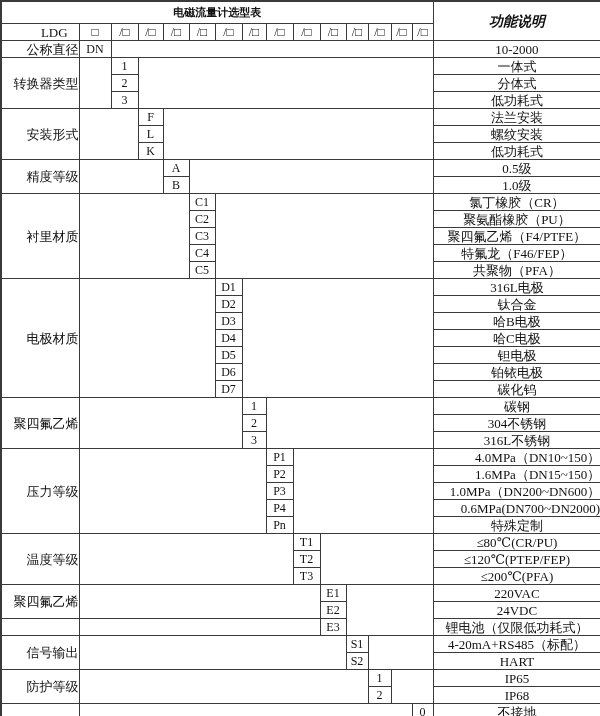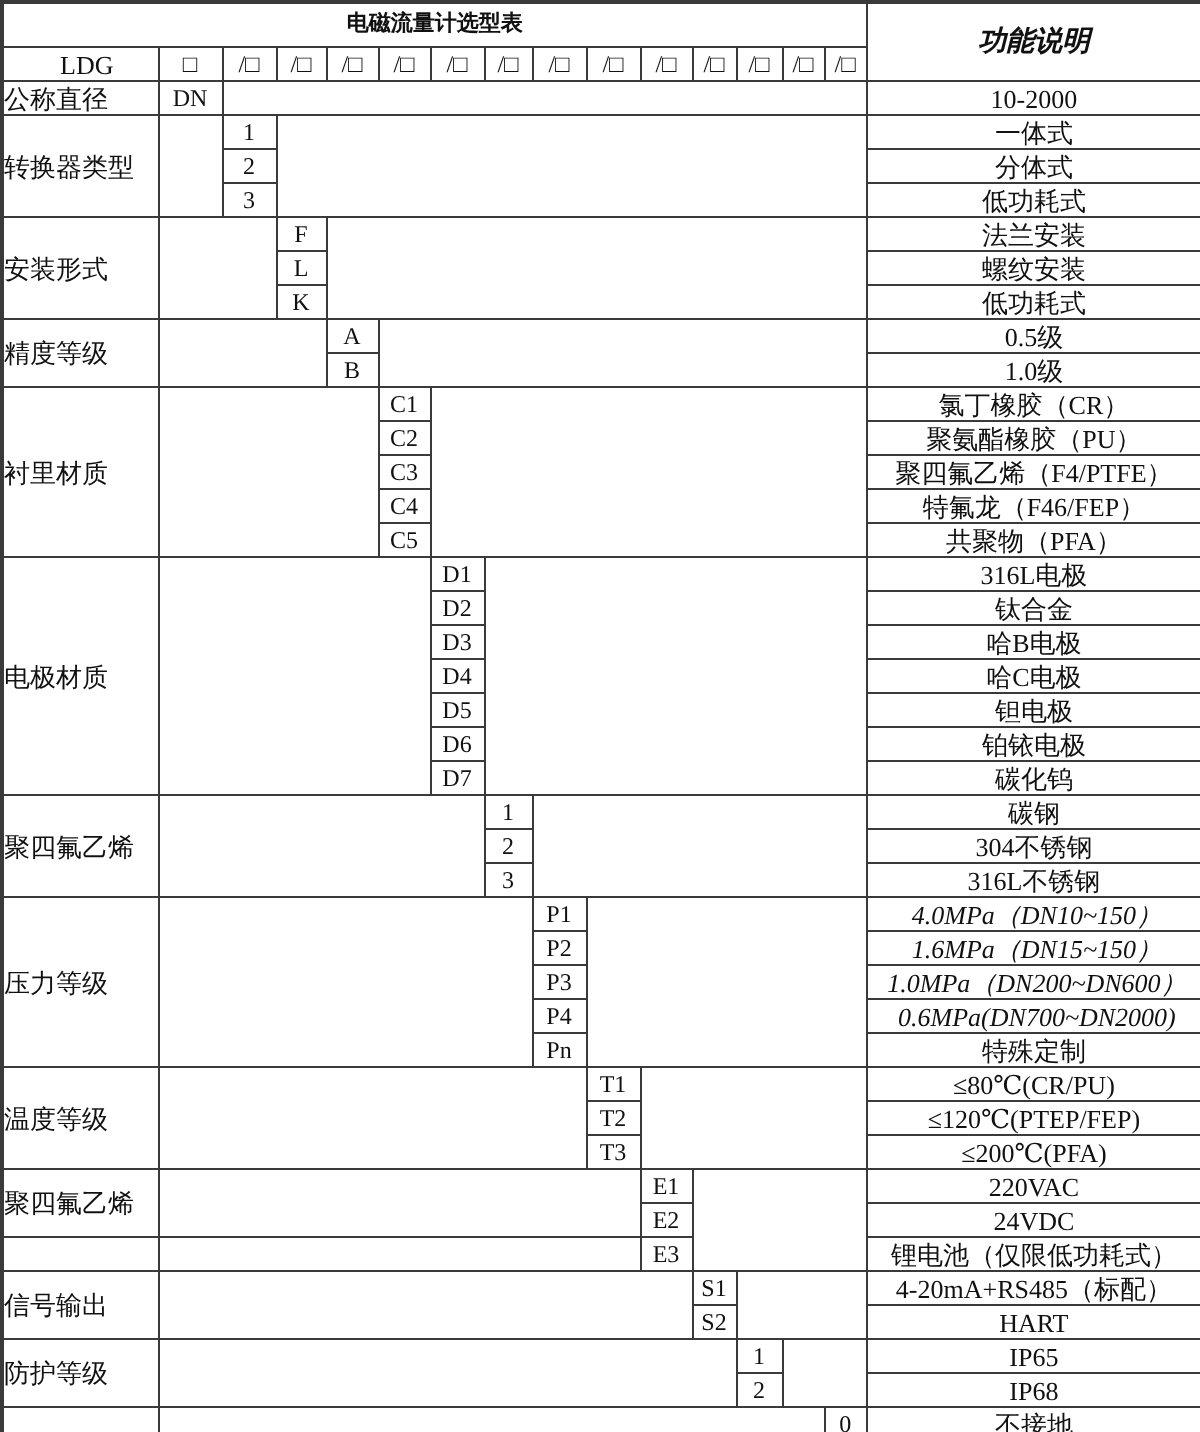--- a/index.html
+++ b/index.html
@@ -38,36 +38,37 @@
     font-weight:bold;
     text-align:center;
     font-size:14px;
     border-left:1px solid var(--ln);
     border-bottom:1px solid var(--ln);
     font-style:italic;
   }
   .ldg{
     padding-left:28px;
     border-bottom:1px solid var(--ln);
+    text-align:center;
   }
   .code{
     border:1px solid var(--ln);
     text-align:center;
     font-size:12px;
   }
   .desc{
     border:1px solid var(--ln);
     text-align:center;
     margin-left:12px;
   }
-  .desc.left{text-align:center;padding-left:3px;font-style:italic;}
+  .desc.left{text-align:right;padding-left:3px;}
   .cat{
     border-top:1px solid var(--ln);
     border-right:1px solid var(--ln);
-    text-align:left;
+    text-align:right;
   }
   .lv,.rv{border:0;}
   .bt{border-top:1px solid var(--ln);}
 </style>
 </head>
 <body>
 
 <table class="sel">
   <colgroup>
     <col style="width:78px">

